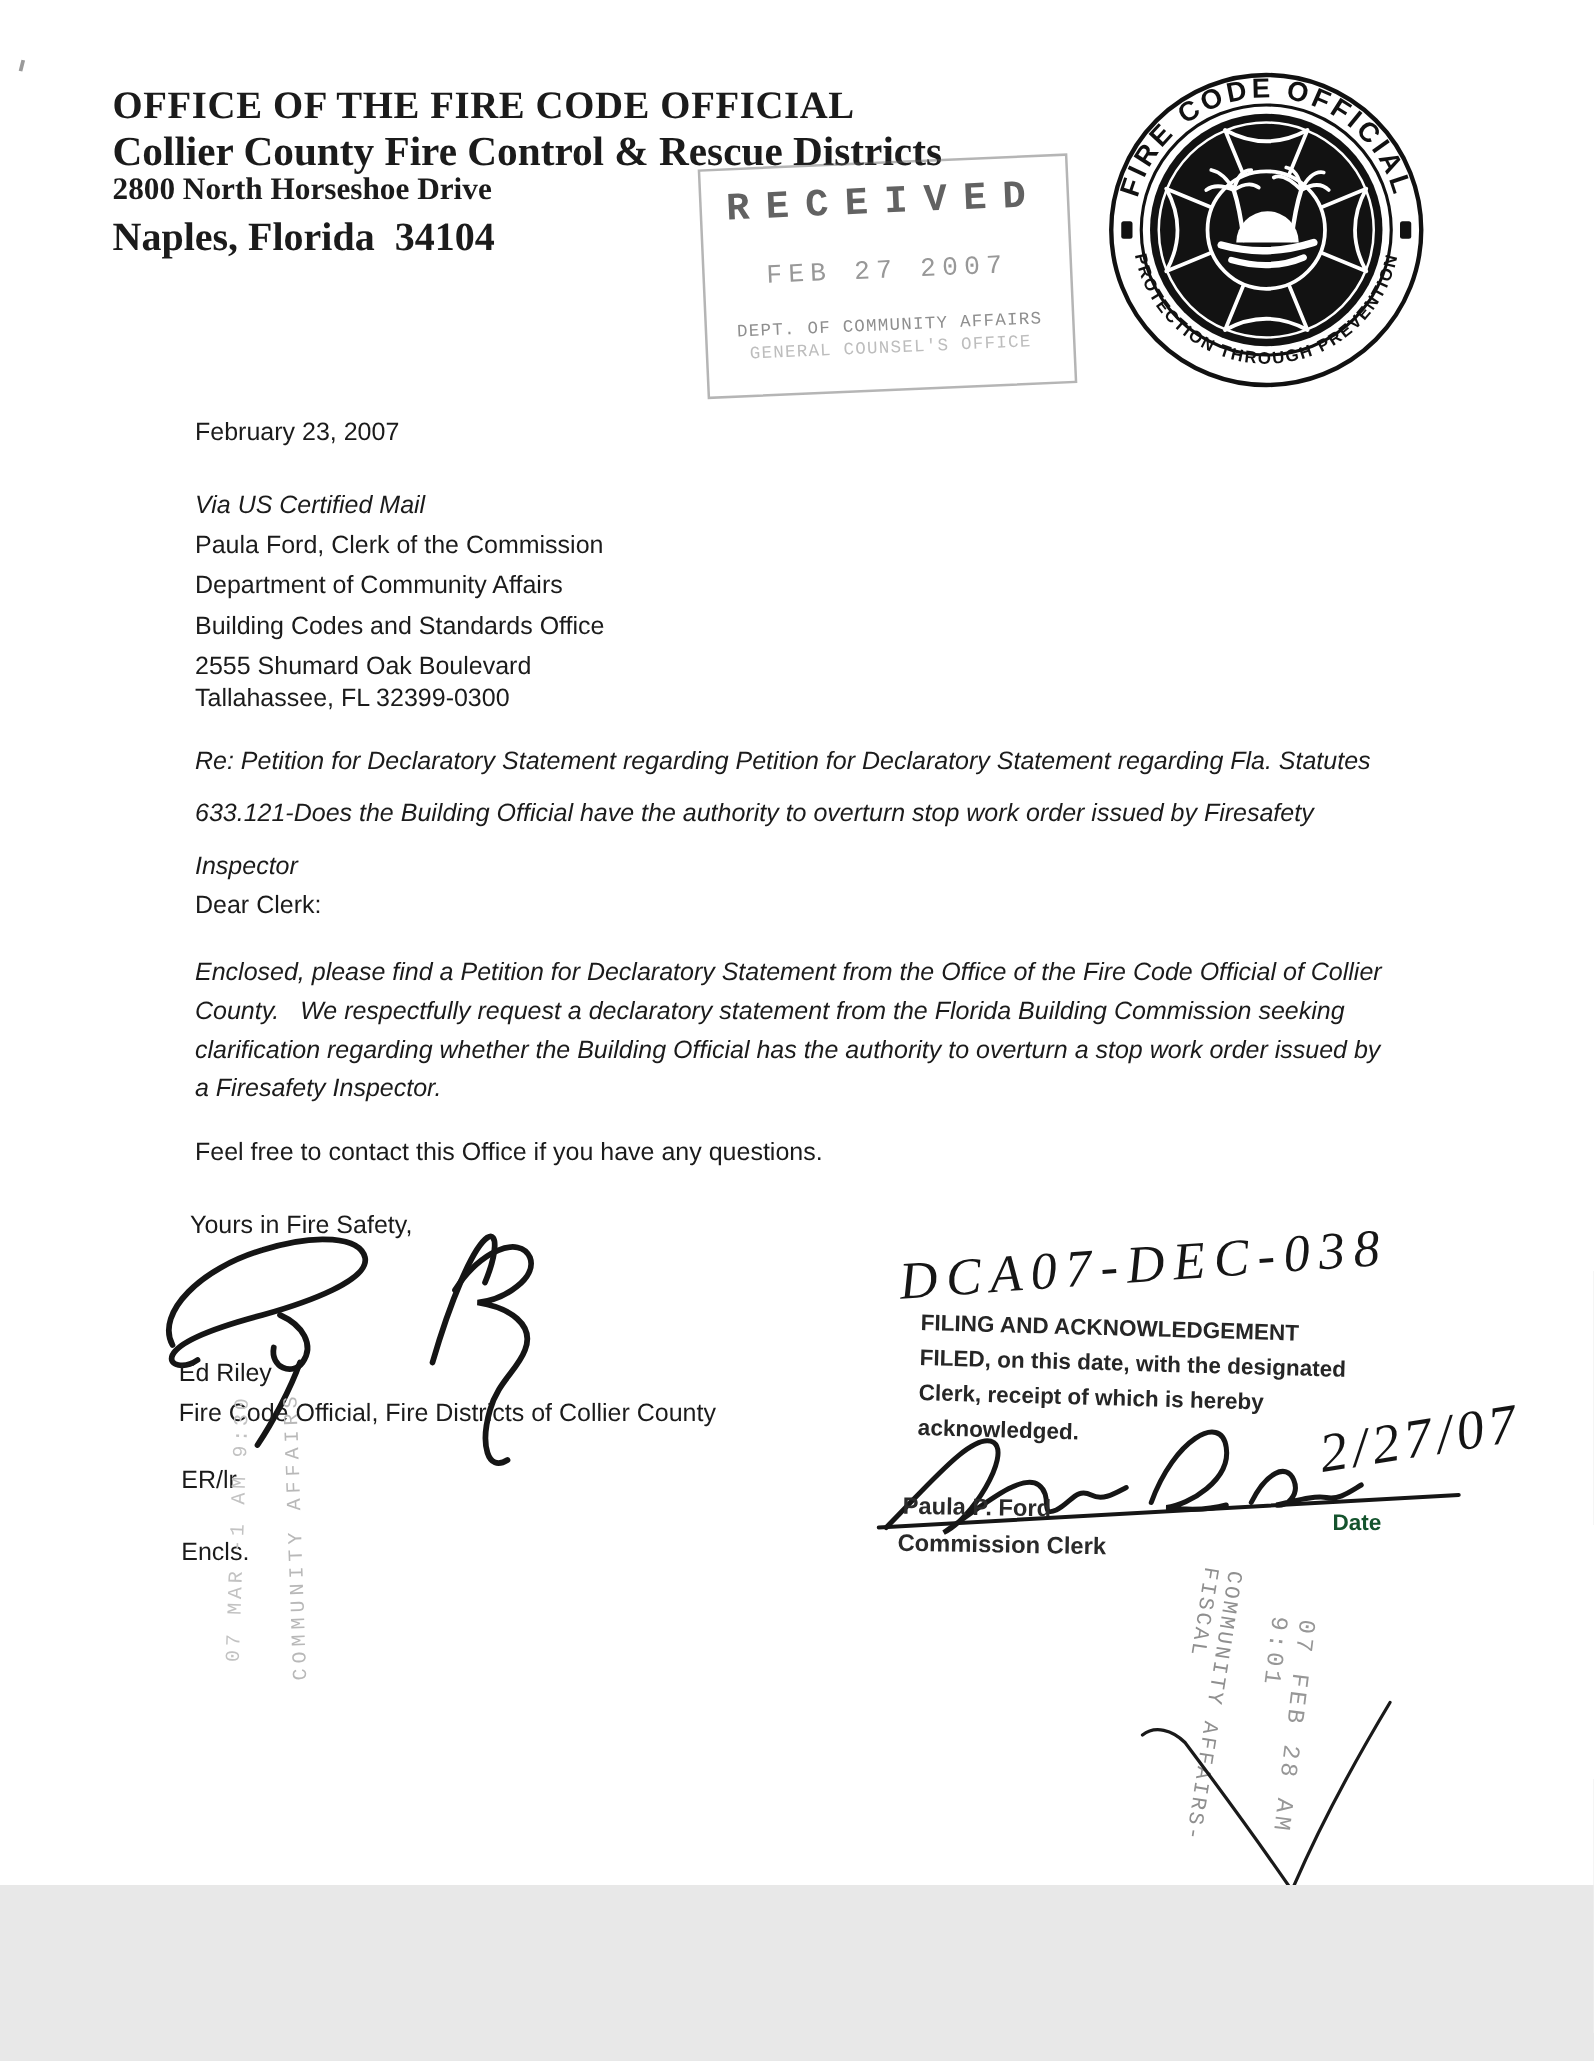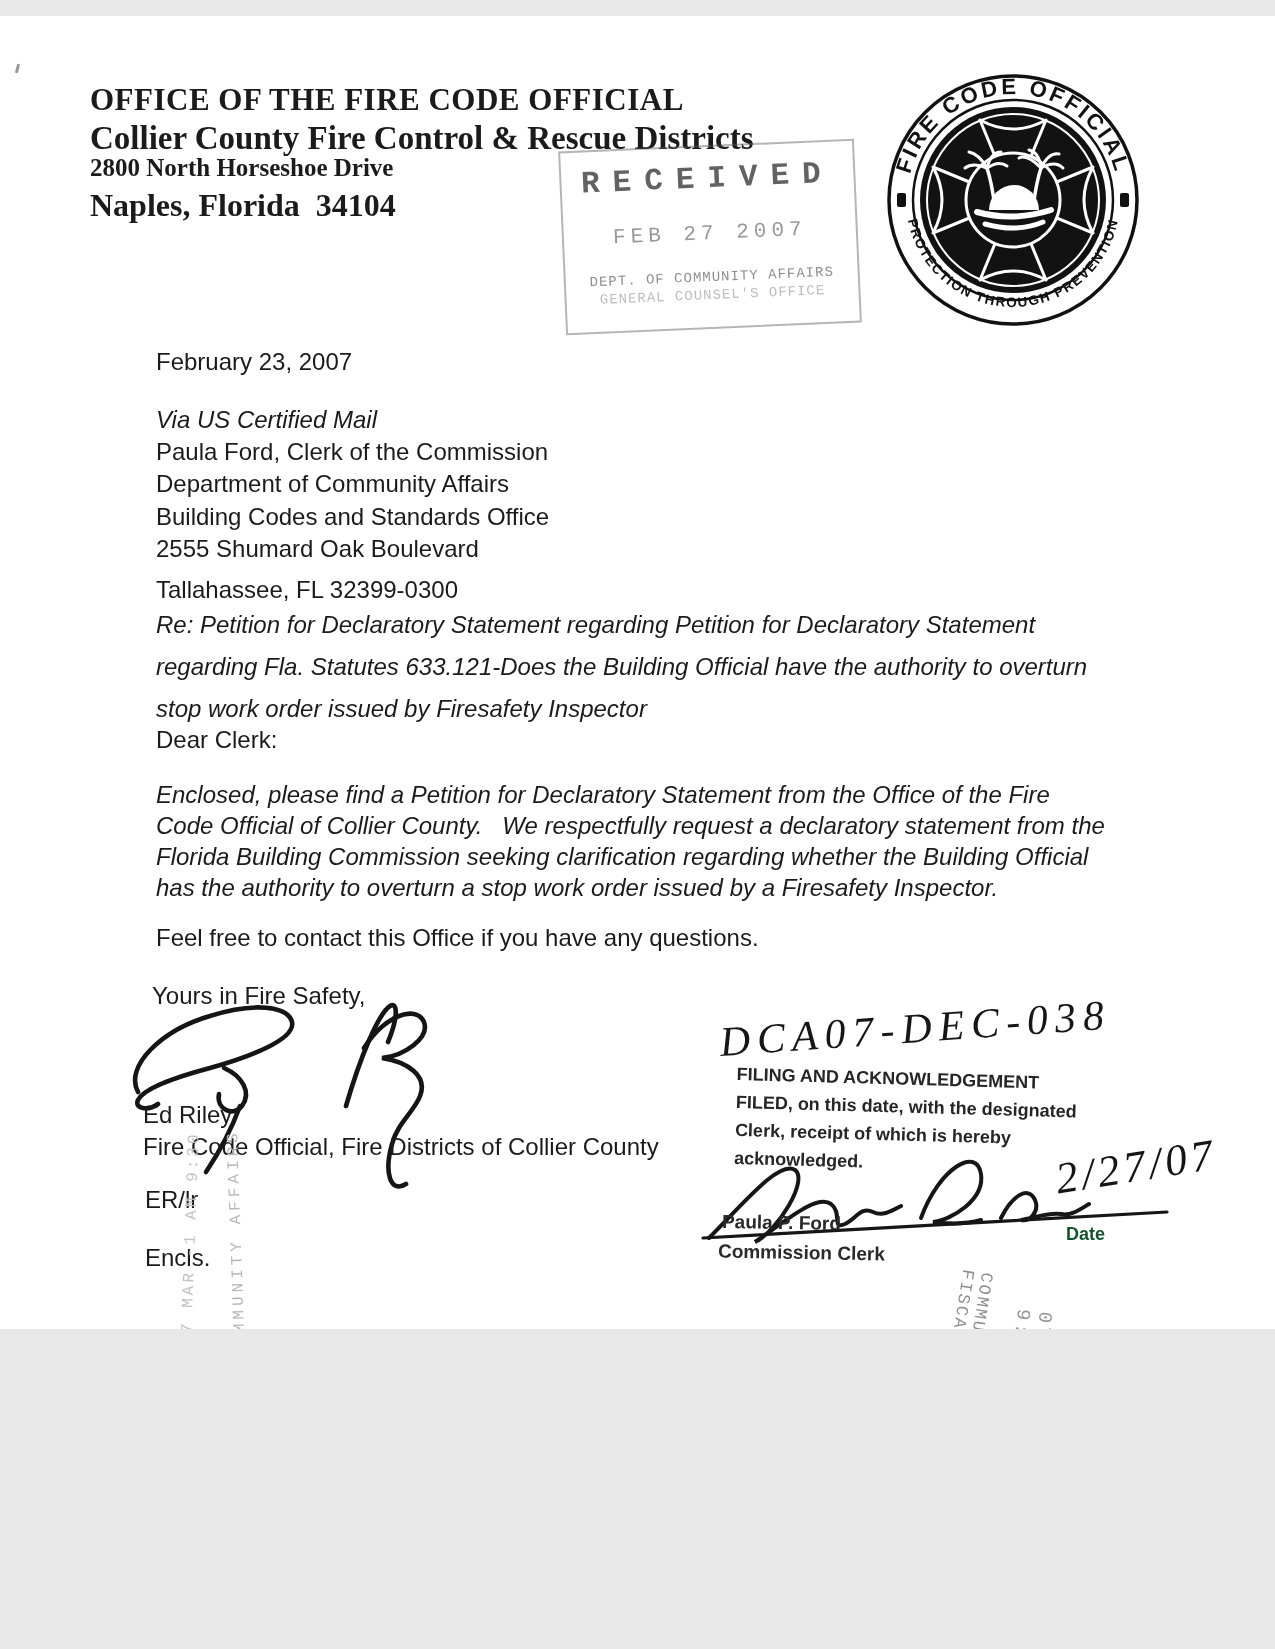--- a/index.html
+++ b/index.html
@@ -1,16 +1,16 @@
 <!DOCTYPE html>
 <html><head>
 <meta charset="utf-8">
 <style>
   html,body{margin:0;padding:0;background:#e8e8e8;}
-  .page{position:relative;width:1275px;height:1313px;margin:16px auto;background:#ffffff;
+  .page{position:relative;width:1275px;height:1508px;margin:0 auto;background:#ffffff;
         font-family:"Liberation Sans",sans-serif;color:#1b1b1b;overflow:hidden;}
   .abs{position:absolute;}
   .pre{white-space:pre-wrap;}
   .serifB{font-family:"Liberation Serif",serif;font-weight:bold;}
   .it{font-style:italic;}
 
   
   .hdr-title{left:90px;top:66px;font-size:31px;letter-spacing:.5px;}
   .hdr-l2{left:90px;top:104px;font-size:33px;}
   .hdr-l3{left:90px;top:138px;font-size:25px;}
@@ -22,24 +22,24 @@
           font-family:"Liberation Mono",monospace;}
   .rs-title{margin-top:14px;font-size:31px;font-weight:bold;letter-spacing:13px;color:#4d4d4d;opacity:.88;}
   .rs-date{margin-top:26px;font-size:21px;letter-spacing:5px;color:#989898;}
   .rs-dept{margin-top:24px;font-size:14px;letter-spacing:1px;color:#8f8f8f;}
   .rs-office{margin-top:2px;font-size:14px;letter-spacing:1px;color:#bdbdbd;}
 
   
   .seal{left:883px;top:54px;}
 
   
-  .lt{left:156px;font-size:24px;line-height:32px;}
+  .lt{left:156px;font-size:20px;line-height:32px;}
   .lt-date{top:330px;}
   .lt-via{top:388px;}
-  .lt-r0{top:420px;} .lt-r1{top:452px;} .lt-r2{top:485px;} .lt-r3{top:517px;} .lt-r4{top:558px;}
+  .lt-r0{top:420px;} .lt-r1{top:452px;} .lt-r2{top:485px;} .lt-r3{top:517px;} .lt-r4{top:543px;}
   .lt-re{top:588px;width:965px;line-height:42px;}
   .lt-dear{top:708px;}
   .lt-body1{top:763px;width:950px;line-height:31px;}
   .lt-body2{top:906px;}
   .lt-close{left:152px;top:964px;}
   .lt-name{left:143px;top:1083px;}
   .lt-title{left:143px;top:1115px;}
   .lt-init{left:145px;top:1168px;}
   .lt-encl{left:145px;top:1226px;}
 

